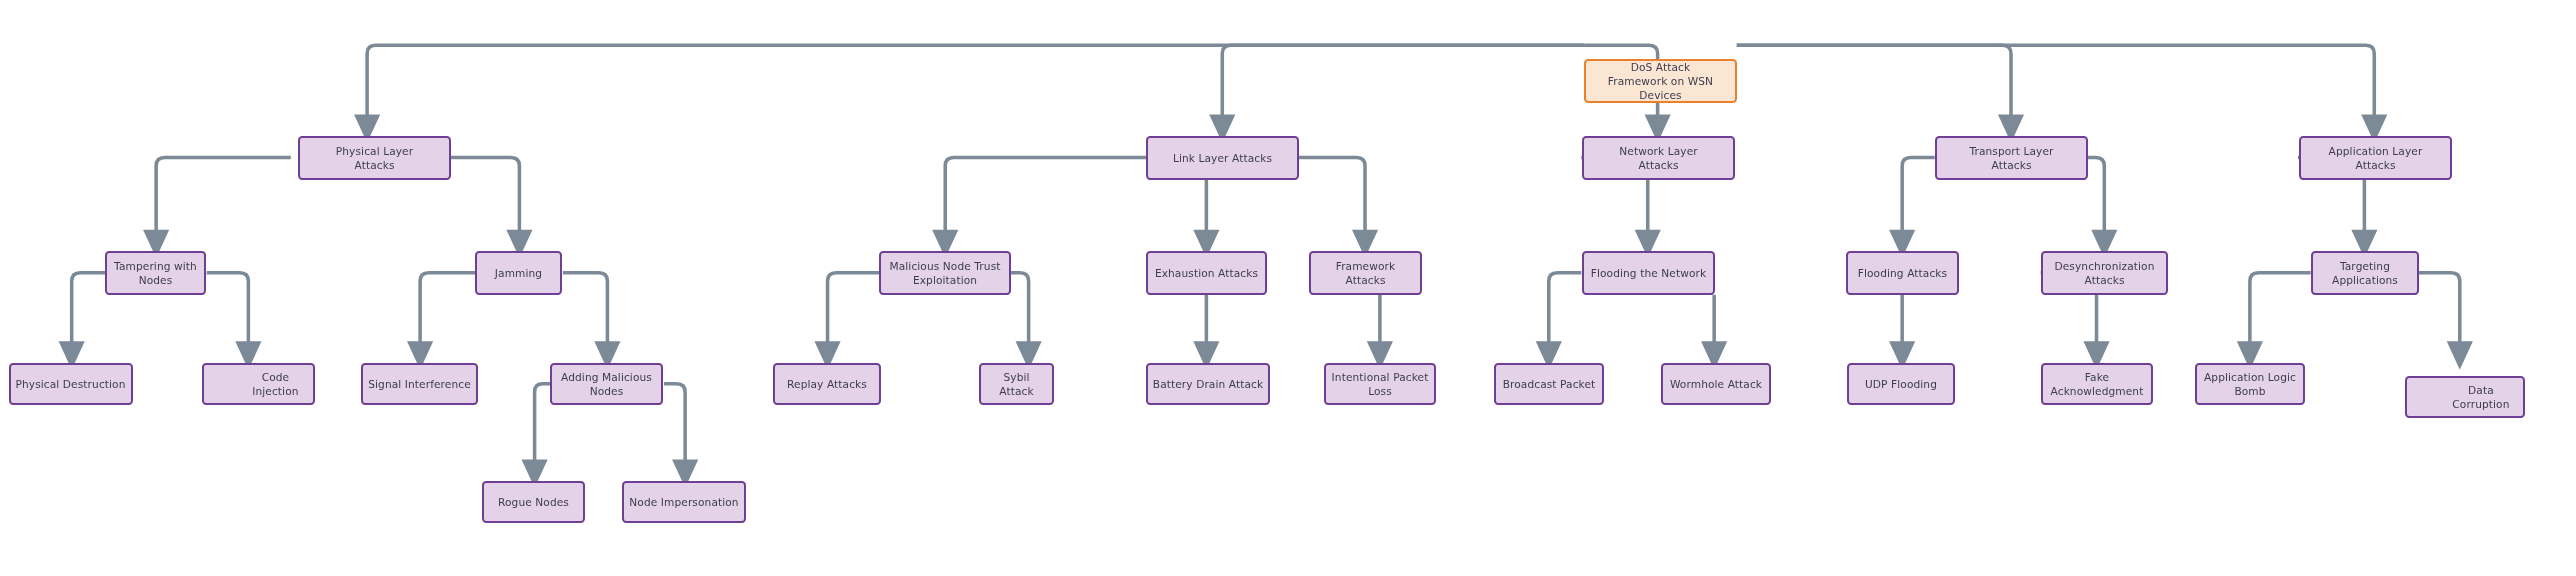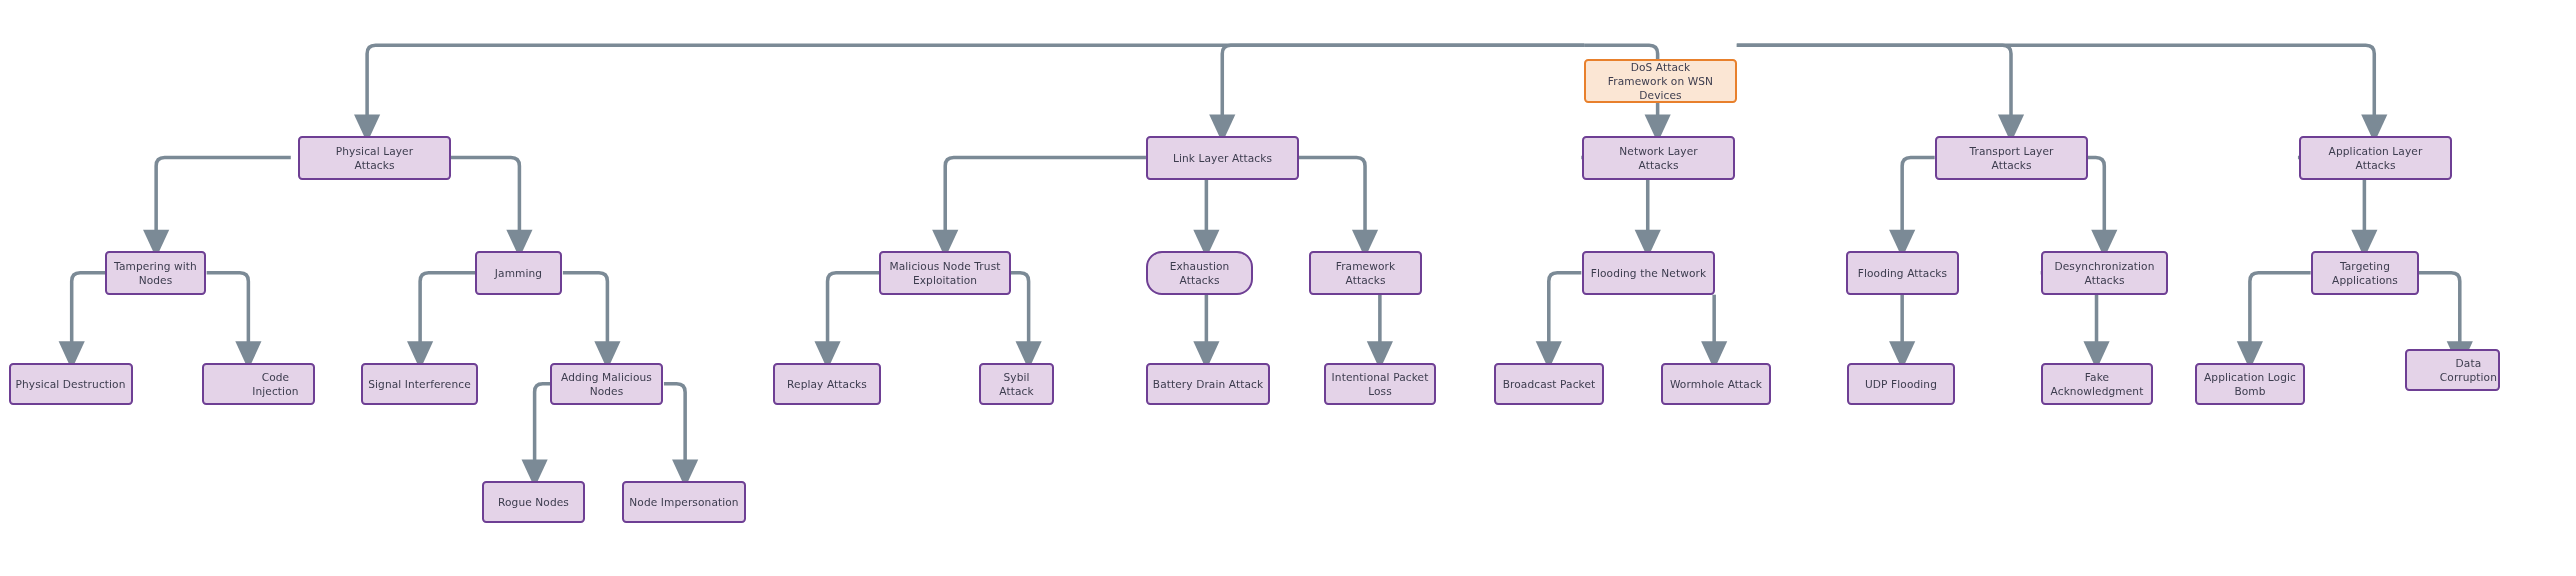--- a/index.html
+++ b/index.html
@@ -134,21 +134,21 @@
         <span class="node-label">Tampering with
 Nodes</span>
       </div>
       <div class="node branch" style="left: 475px; top: 251px; width: 87px; height: 44px;">
         <span class="node-label">Jamming</span>
       </div>
       <div class="node branch" style="left: 879px; top: 251px; width: 132px; height: 44px;">
         <span class="node-label">Malicious Node Trust
 Exploitation</span>
       </div>
-      <div class="node branch" style="left: 1146px; top: 251px; width: 107px; height: 44px; border-radius: 16px;">
+      <div class="node branch" style="left: 1146px; top: 251px; width: 121px; height: 44px;">
         <span class="node-label">Exhaustion Attacks</span>
       </div>
       <div class="node branch" style="left: 1309px; top: 251px; width: 113px; height: 44px;">
         <span class="node-label">Framework Attacks</span>
       </div>
       <div class="node branch" style="left: 1582px; top: 251px; width: 133px; height: 44px;">
         <span class="node-label">Flooding the Network</span>
       </div>
       <div class="node branch" style="left: 1846px; top: 251px; width: 113px; height: 44px;">
         <span class="node-label">Flooding Attacks</span>
@@ -197,21 +197,21 @@
         <span class="node-label">UDP Flooding</span>
       </div>
       <div class="node leaf" style="left: 2041px; top: 363px; width: 112px; height: 42px;">
         <span class="node-label">Fake
 Acknowledgment</span>
       </div>
       <div class="node leaf" style="left: 2195px; top: 363px; width: 110px; height: 42px;">
         <span class="node-label">Application Logic
 Bomb</span>
       </div>
-      <div class="node leaf" style="left: 2405px; top: 349px; width: 95px; height: 42px; padding-left: 36px;">
+      <div class="node leaf" style="left: 2405px; top: 376px; width: 120px; height: 42px; padding-left: 36px;">
         <span class="node-label">Data Corruption</span>
       </div>
       <div class="node leaf" style="left: 482px; top: 481px; width: 103px; height: 42px;">
         <span class="node-label">Rogue Nodes</span>
       </div>
       <div class="node leaf" style="left: 622px; top: 481px; width: 124px; height: 42px;">
         <span class="node-label">Node Impersonation</span>
       </div>
     </div>
 </div>

